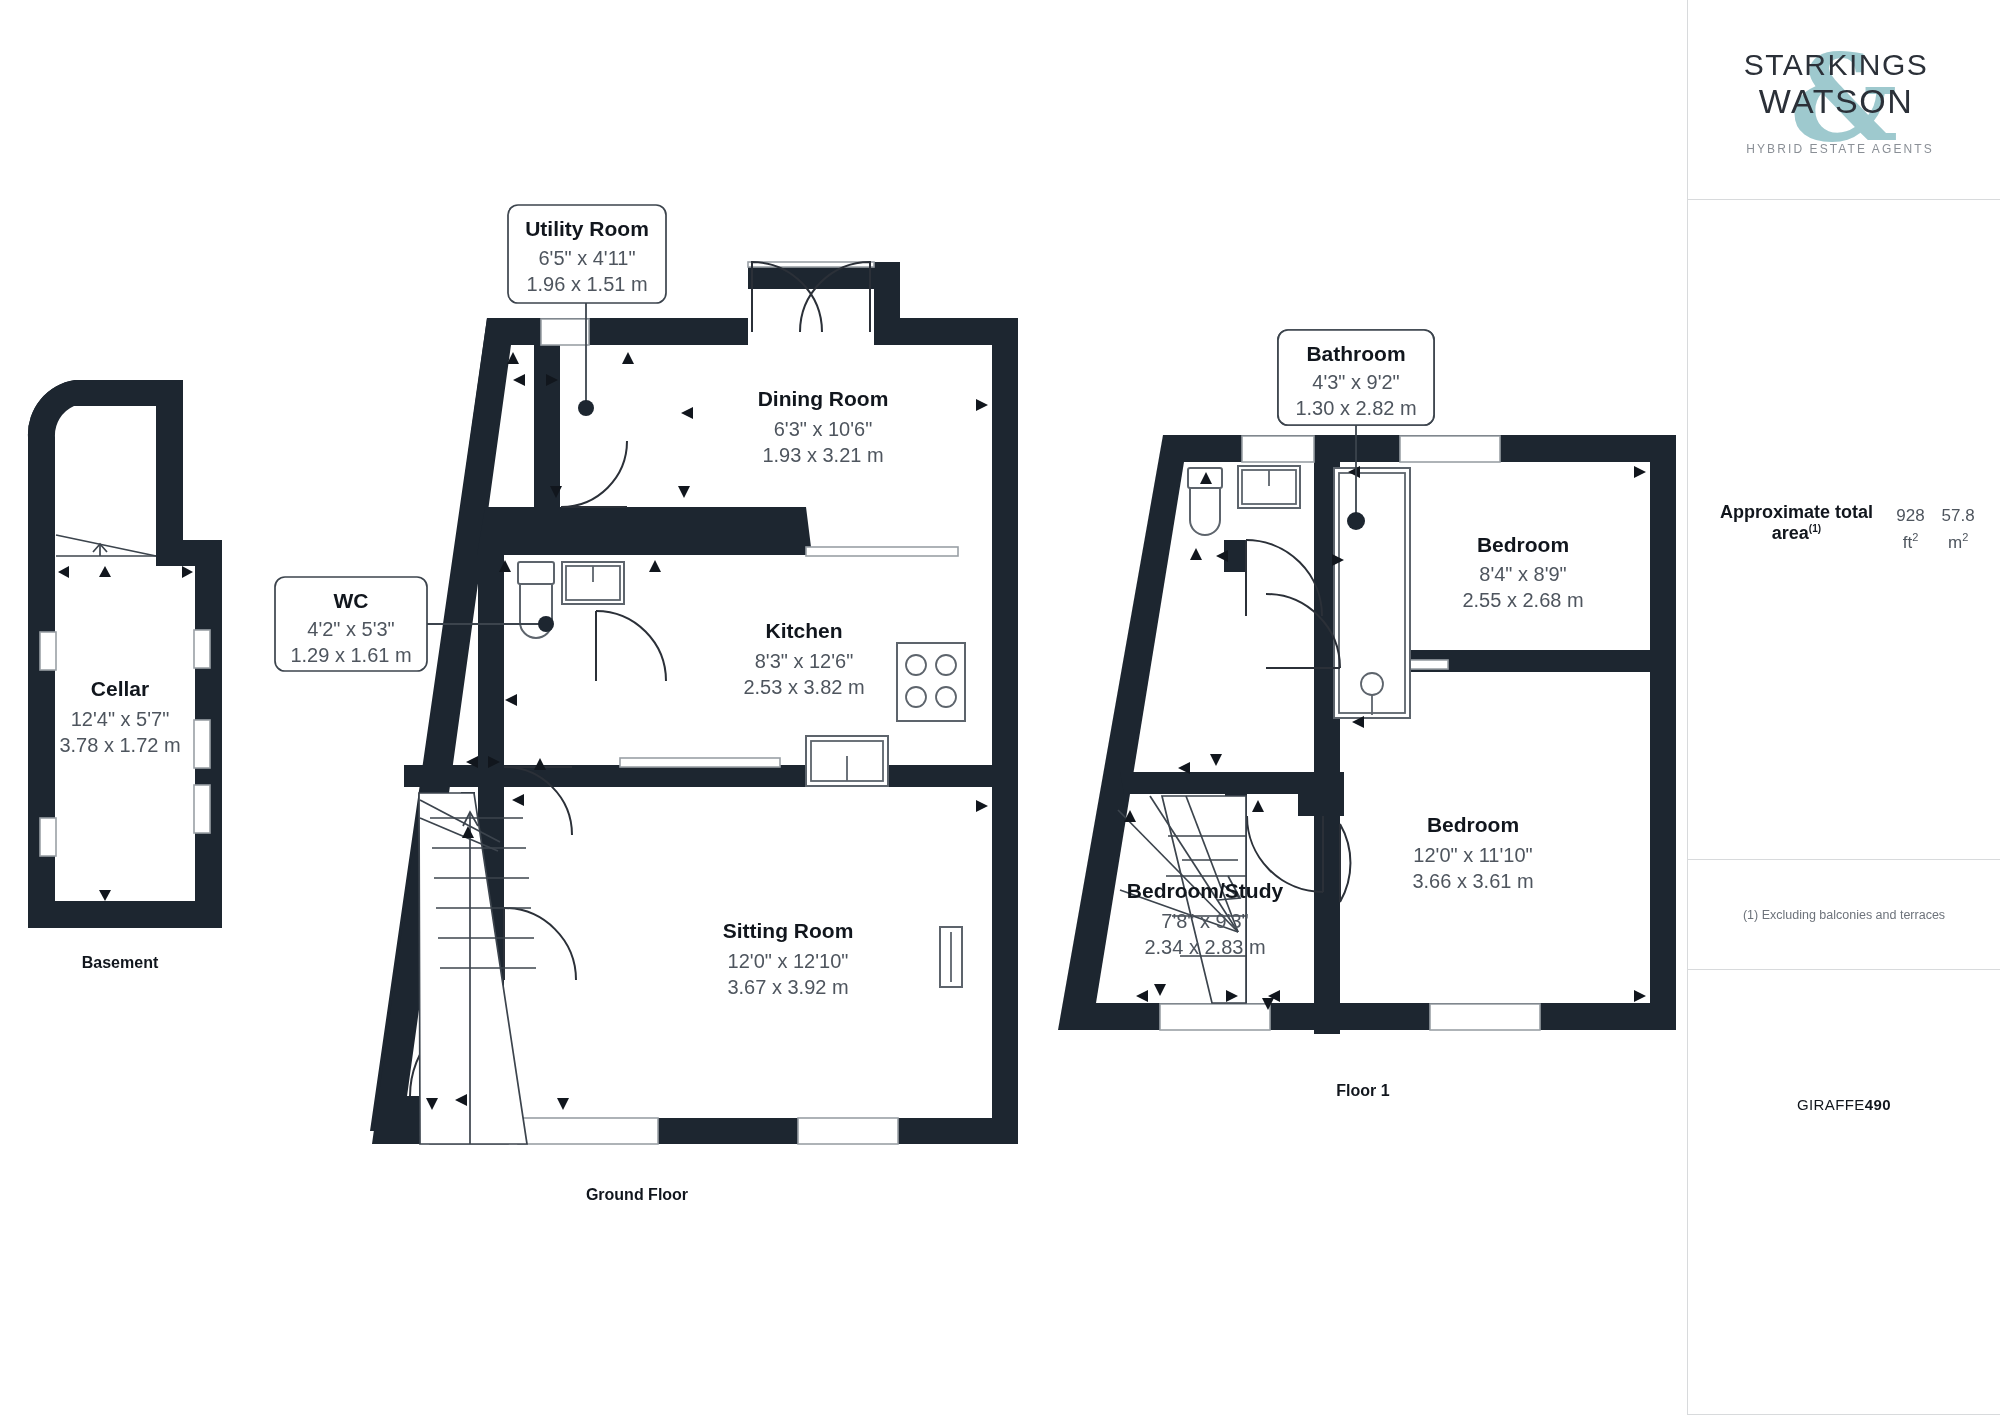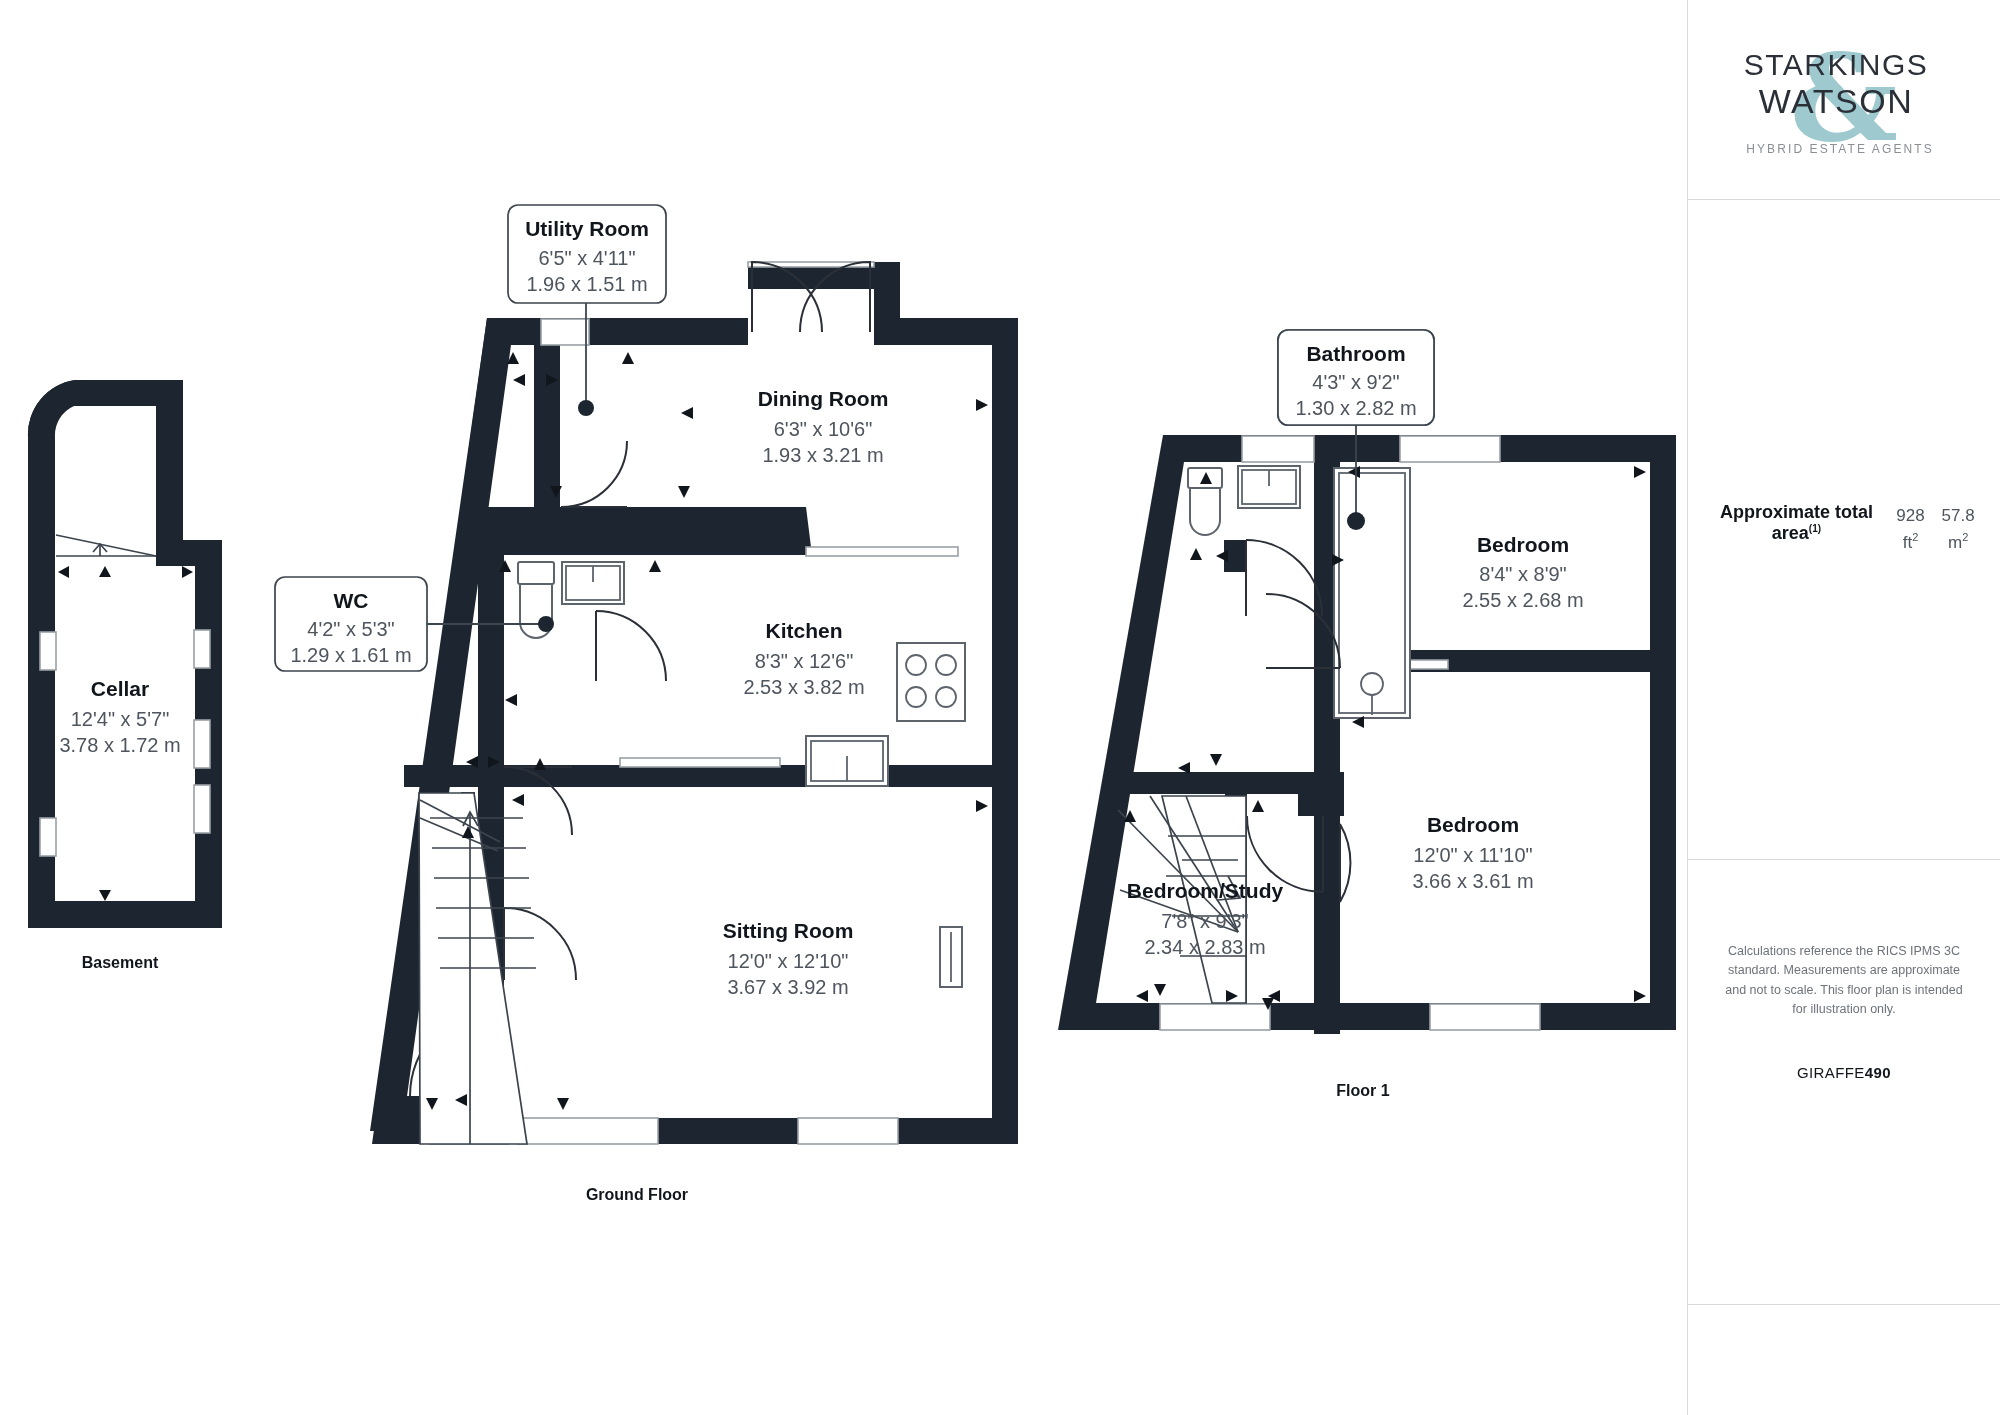--- a/index.html
+++ b/index.html
@@ -591,23 +591,25 @@
         <span>Approximate total area</span><sup>(1)</sup>
       </div>
       <div class="area-value">
         <span>928 ft</span><sup>2</sup>
       </div>
       <div class="area-value">
         <span>57.8 m</span><sup>2</sup>
       </div>
     </div>
 
+    <div class="side-cell" id="note-cell">
+      <div class="note-text">(1) Excluding balconies and terraces</div>
+    </div>
 
     <div id="disclaimer-cell">
-      <div class="disclaimer-text">Calculations reference the RICS IPMS 3C standard. Measurements are approximate and not to scale. This floor plan is intended for illustration only.</div>
       <div class="brand">
         <span>GIRAFFE</span><b>490</b>
       </div>
     </div>
 
   </div>
 
 </div>
 
 </body></html>

